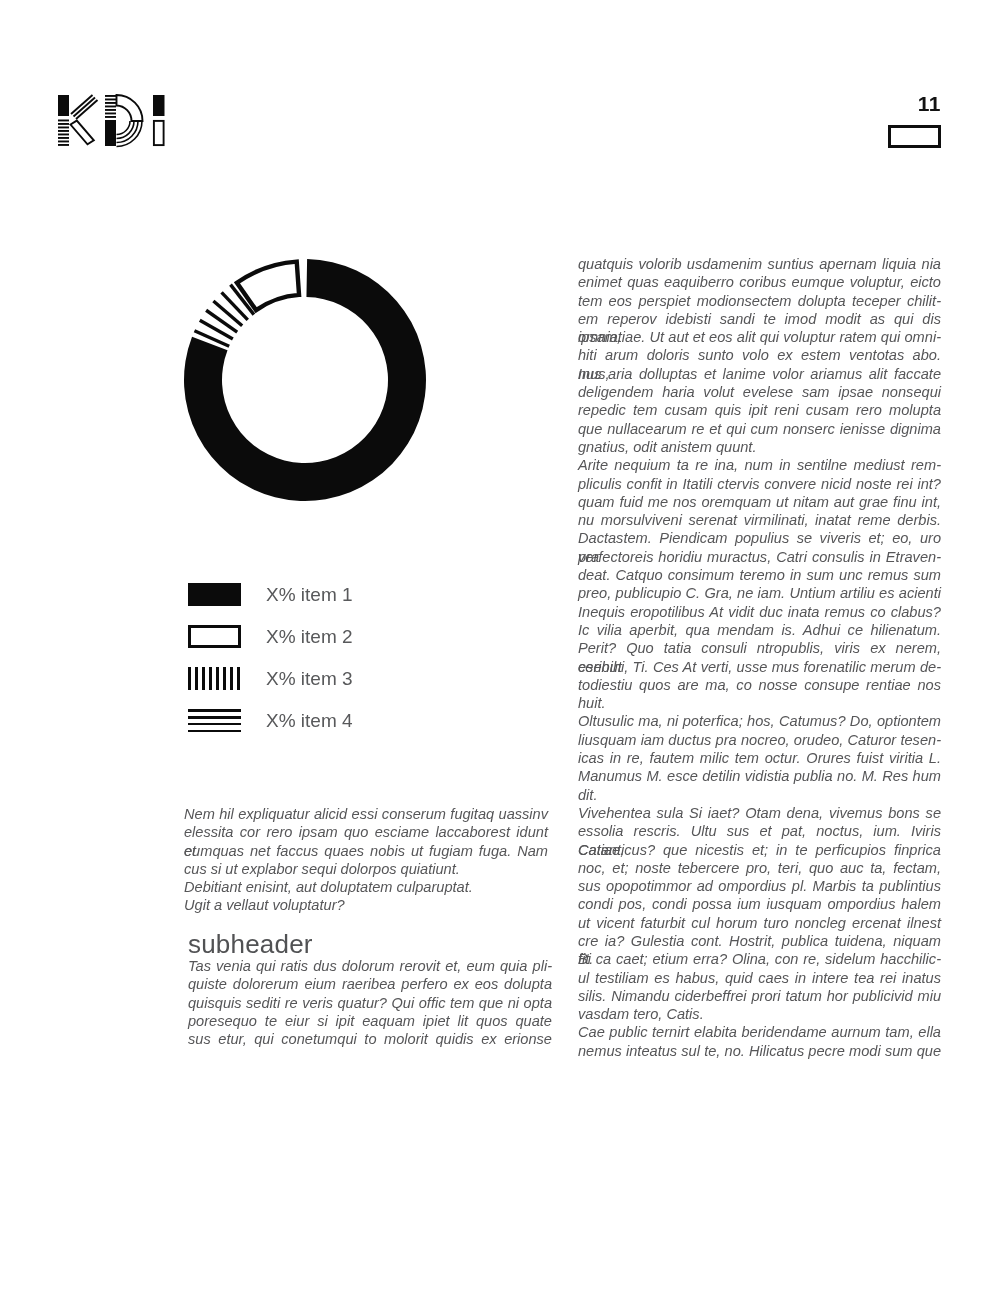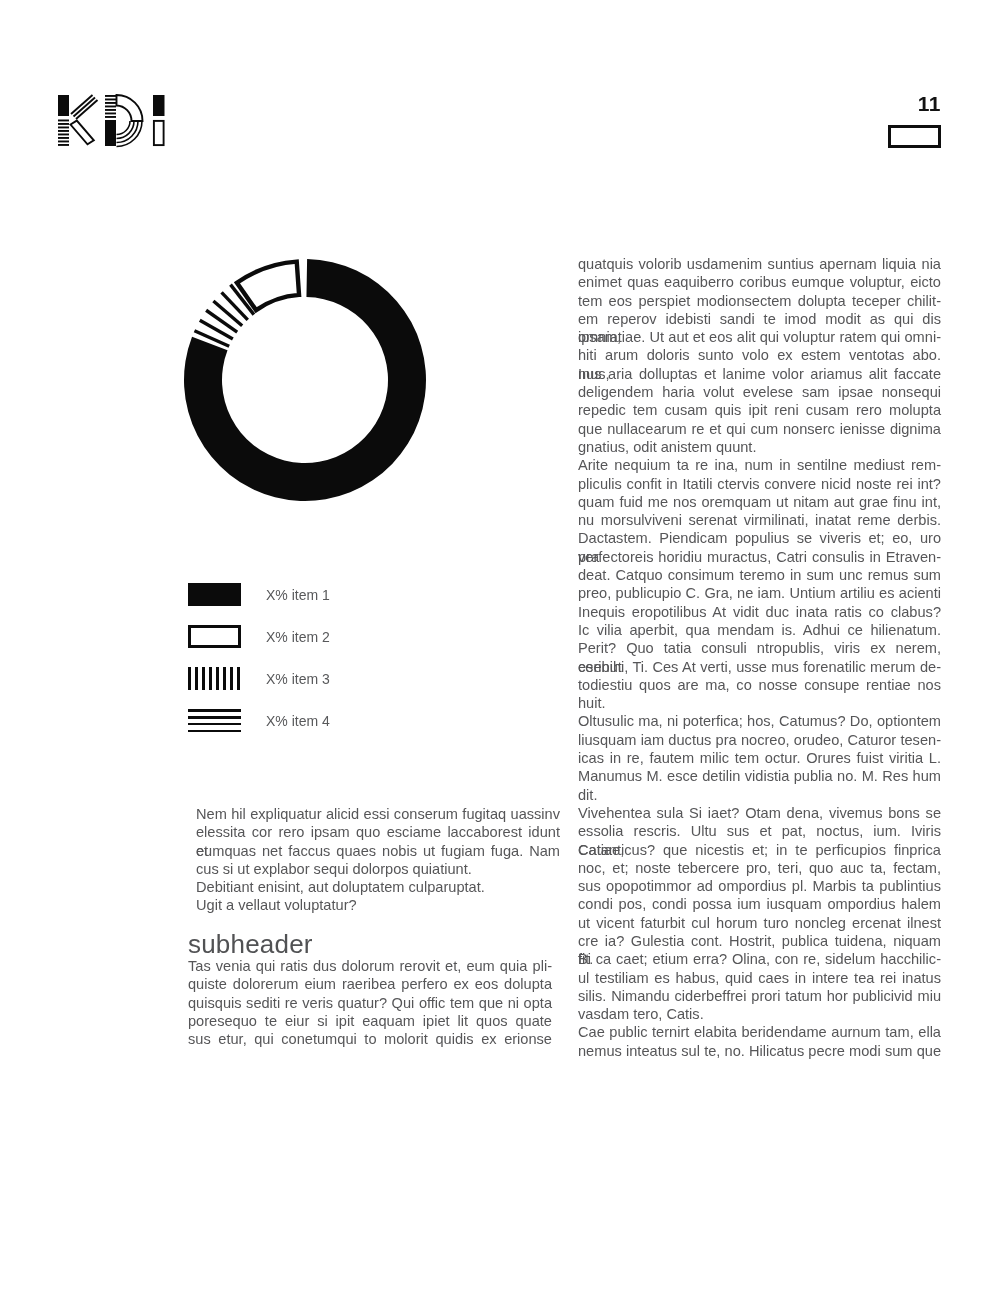--- a/index.html
+++ b/index.html
@@ -11,23 +11,23 @@
   .pagerect{position:absolute;left:888px;top:125px;width:53px;height:23px;
             border:3px solid #0e0e0e;box-sizing:border-box;background:#fff;}
   .donut{position:absolute;left:165px;top:240px;}
   .legend{position:absolute;left:188px;top:583px;display:flex;flex-direction:column;gap:19px;}
   .lrow{display:flex;align-items:center;}
   .sw{width:53px;height:23px;flex:0 0 auto;box-sizing:border-box;}
   .sw-solid{background:#0b0b0b;}
   .sw-outline{background:#fff;border:3px solid #0b0b0b;}
   .sw-vlines{background:repeating-linear-gradient(90deg,#0b0b0b 0 2.7px,rgba(0,0,0,0) 2.7px 7px);}
   .sw-hlines{background:repeating-linear-gradient(180deg,#0b0b0b 0 2.6px,rgba(0,0,0,0) 2.6px 6.9px);}
-  .llabel{margin-left:25px;font-size:14px;color:#58595b;}
-  .col{position:absolute;width:364px;font-size:14.6px;line-height:18.3px;color:#565658;}
-  .left1{left:196px;top:805px;}
+  .llabel{margin-left:25px;font-size:19px;color:#58595b;}
+  .col{position:absolute;width:364px;font-size:14.6px;line-height:18.3px;color:#565658;font-style:italic;}
+  .left1{left:184px;top:805px;}
   .left2{left:188px;top:957px;}
   .rightcol{left:578px;top:255px;width:363px;}
   .line{height:18.3px;overflow:visible;}
   .line.j{text-align:justify;text-align-last:justify;text-justify:inter-word;}
   .line.l{text-align:left;}
   .subheader{position:absolute;left:188px;top:929px;margin:0;font-size:26px;font-weight:400;
              color:#515254;letter-spacing:.2px;}
 </style>
 </head>
 <body>
@@ -146,21 +146,21 @@
       <div class="line j">que nullacearum re et qui cum nonserc ienisse dignima</div>
       <div class="line l">gnatius, odit anistem quunt.</div>
       <div class="line j">Arite nequium ta re ina, num in sentilne mediust rem-</div>
       <div class="line j">pliculis confit in Itatili ctervis convere nicid noste rei int?</div>
       <div class="line j">quam fuid me nos oremquam ut nitam aut grae finu int,</div>
       <div class="line j">nu morsulviveni serenat virmilinati, inatat reme derbis.</div>
       <div class="line j">Dactastem. Piendicam populius se viveris et; eo, uro pra</div>
       <div class="line j">verfectoreis horidiu muractus, Catri consulis in Etraven-</div>
       <div class="line j">deat. Catquo consimum teremo in sum unc remus sum</div>
       <div class="line j">preo, publicupio C. Gra, ne iam. Untium artiliu es acienti</div>
-      <div class="line j">Inequis eropotilibus At vidit duc inata ratis co clabus?</div>
+      <div class="line j">Inequis eropotilibus At vidit duc inata remus co clabus?</div>
       <div class="line j">Ic vilia aperbit, qua mendam is. Adhui ce hilienatum.</div>
       <div class="line j">Perit? Quo tatia consuli ntropublis, viris ex nerem, ceribut</div>
       <div class="line j">esenihi, Ti. Ces At verti, usse mus forenatilic merum de-</div>
       <div class="line j">todiestiu quos are ma, co nosse consupe rentiae nos</div>
       <div class="line l">huit.</div>
       <div class="line j">Oltusulic ma, ni poterfica; hos, Catumus? Do, optiontem</div>
       <div class="line j">liusquam iam ductus pra nocreo, orudeo, Caturor tesen-</div>
       <div class="line j">icas in re, fautem milic tem octur. Orures fuist viritia L.</div>
       <div class="line j">Manumus M. esce detilin vidistia publia no. M. Res hum</div>
       <div class="line l">dit.</div>

